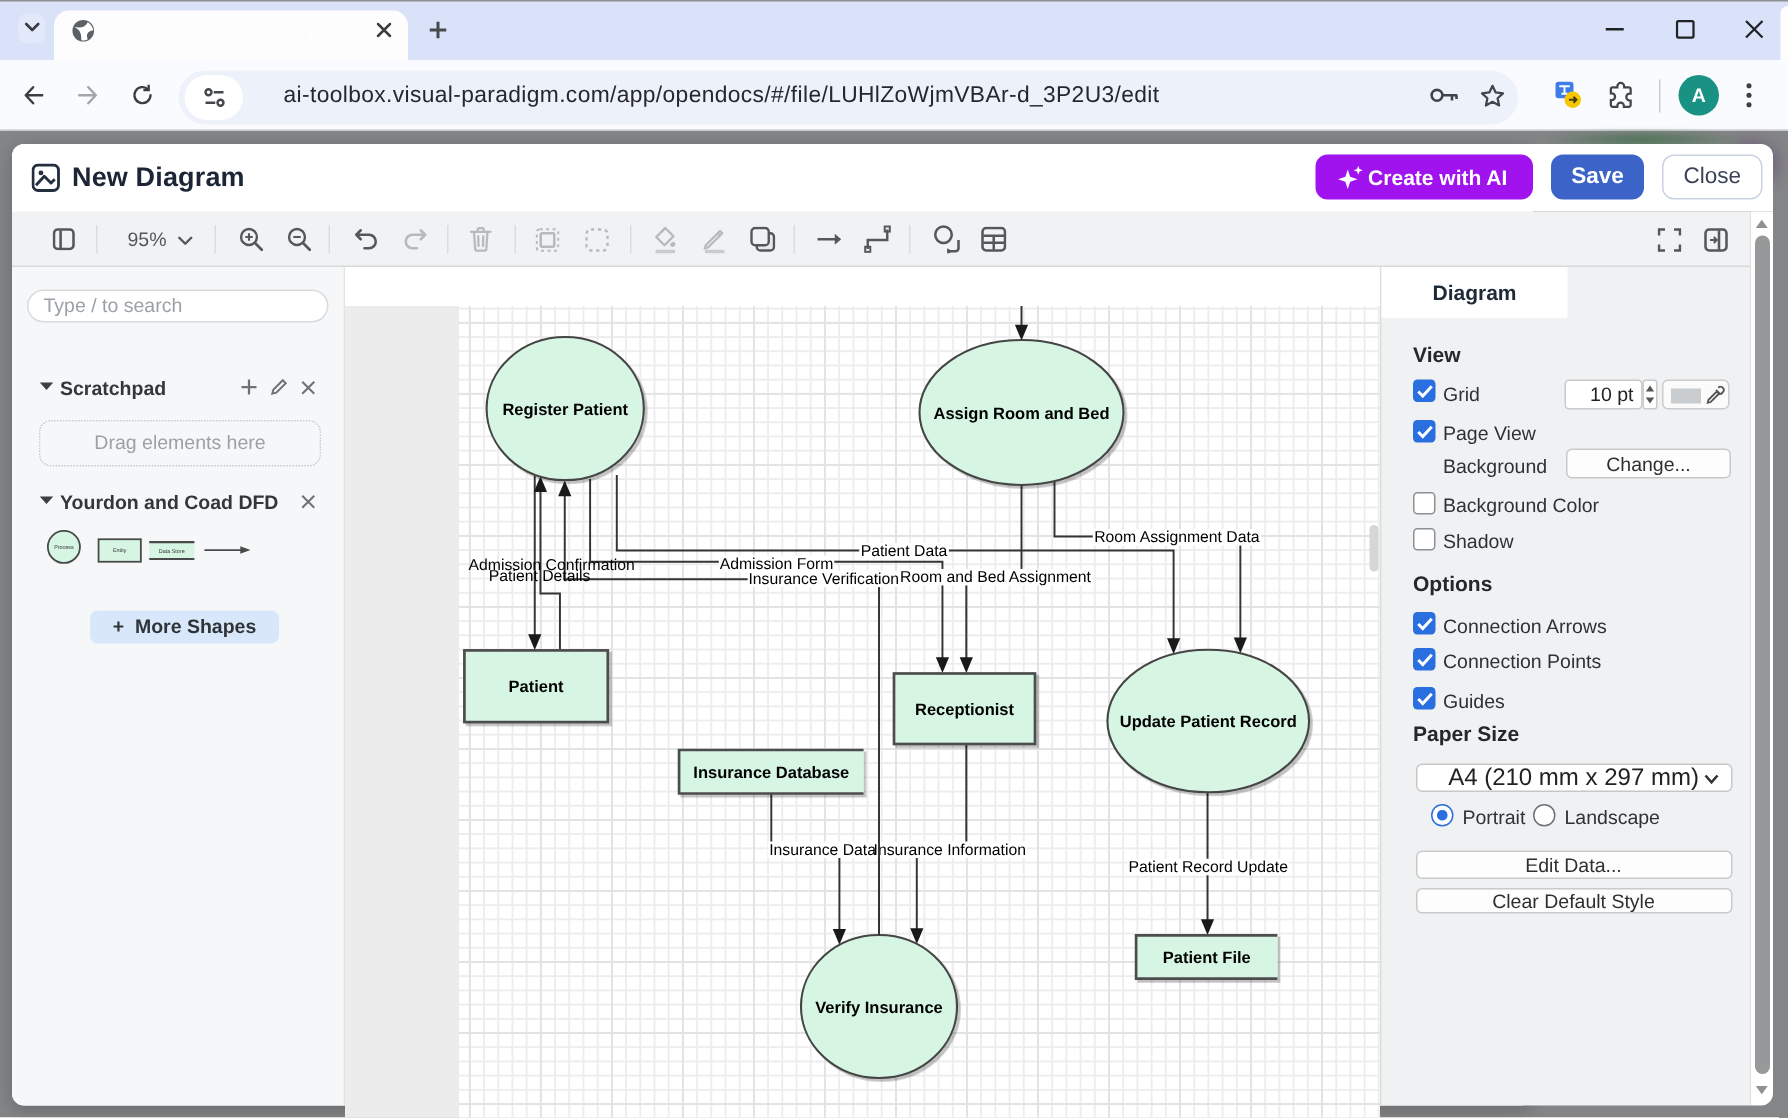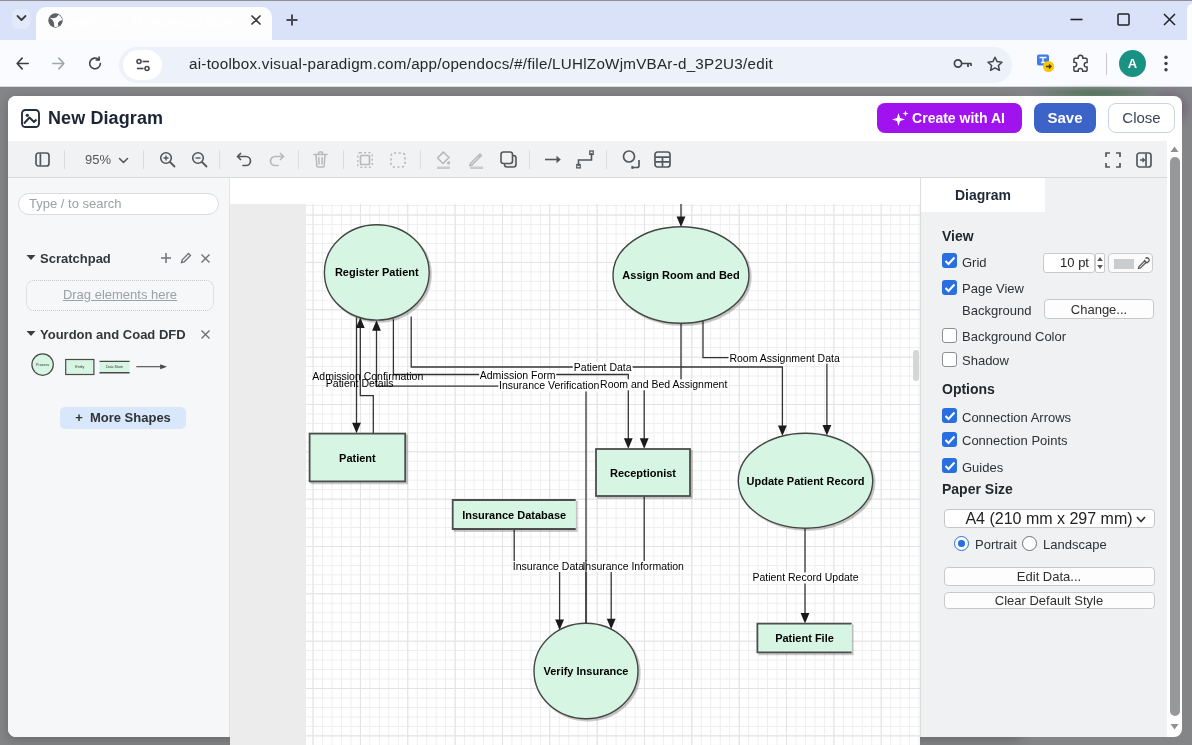--- a/index.html
+++ b/index.html
@@ -23,21 +23,21 @@
   .hbtn { top:7px; height:30px; border-radius:8px; font-size:15px; line-height:28px; text-align:center; }
   #btn-ai { left:869px; width:145px; background:#a013ef; color:#fff; font-weight:bold; font-size:14px; line-height:30px; padding-left:18px; }
   #btn-save { left:1026px; width:62px; background:#3c63c8; color:#fff; font-weight:bold; line-height:30px; }
   #btn-close { left:1100px; width:67px; background:#fff; border:1px solid #c9d3e2; color:#3a4456; line-height:28px; }
   #mtoolbar { left:0; top:45px; width:1159px; height:37px; background:#f1f2f3; border-bottom:1px solid #d8d9da; }
   .tsep { position:absolute; top:9px; width:1px; height:19px; background:#dcdddd; }
   
   #sidebar { left:0; top:82px; width:222px; height:559px; background:#f6f7f8; border-right:1px solid #e2e3e3; border-radius:0 0 0 8px; }
   #search { left:10px; top:15px; width:201px; height:22px; border:1px solid #d9dbdc; border-radius:11px; background:#fff; font-size:13px; color:#9ba1a6; line-height:20px; padding-left:10px; }
   .sechead { font-size:13px; font-weight:bold; color:#33373a; }
-  #dragbox { left:18px; top:183px; width:188px; height:31px; border:1.5px dotted #c6c8c9; border-radius:8px; color:#9ba1a6; font-size:13px; text-align:center; line-height:28px;text-decoration:underline; }
+  #dragbox { left:18px; top:183px; width:188px; height:31px; border:1.5px dotted #c6c8c9; border-radius:8px; color:#9ba1a6; font-size:13px; text-align:center; line-height:28px; }
   #moreshapes { left:52px; top:311px; width:126px; height:22px; background:#d8e8fa; border-radius:5px; font-size:13px; font-weight:bold; color:#2f3337; text-align:center; line-height:22px; }
   
   #canvas { left:222px; top:82px; width:690px; height:559px; background:#ececed; overflow:hidden;margin-top:26px; }
   #page { position:absolute; left:76px; top:0px; width:614px; height:546px; background:#fff;
     background-image:
       linear-gradient(to right, #e2e3e4 1px, transparent 1px),
       linear-gradient(to bottom, #e2e3e4 1px, transparent 1px),
       linear-gradient(to right, #ededee 1px, transparent 1px),
       linear-gradient(to bottom, #ededee 1px, transparent 1px);
     background-size: 47.35px 47.35px, 47.35px 47.35px, 9.47px 9.47px, 9.47px 9.47px;

